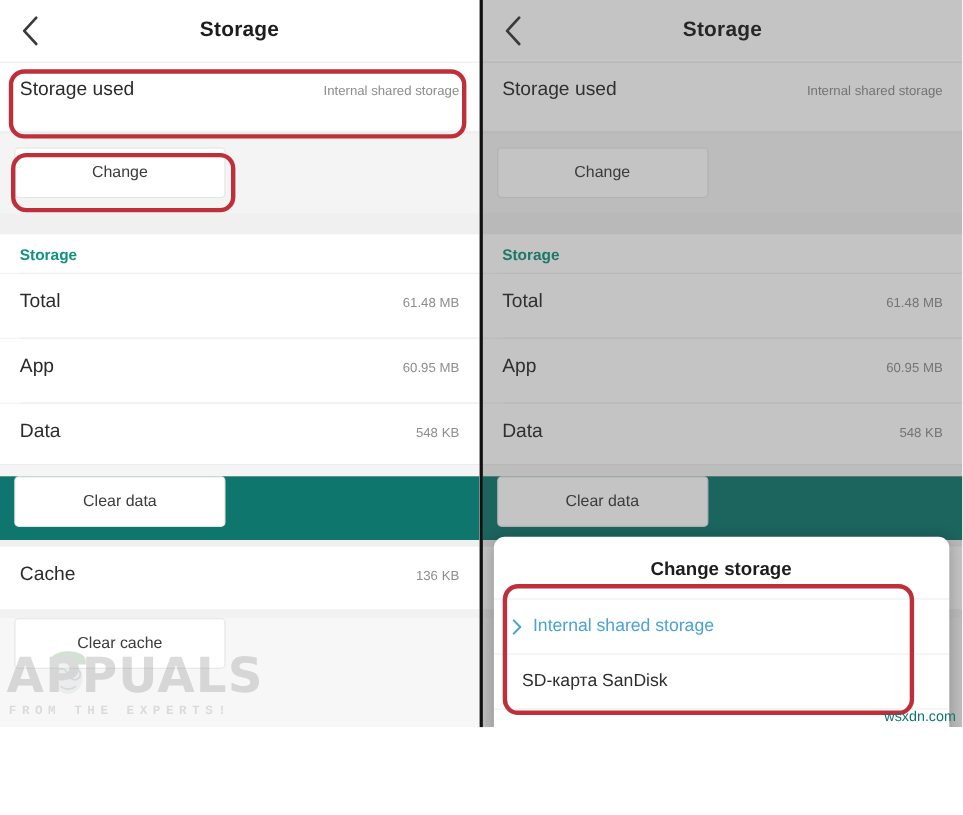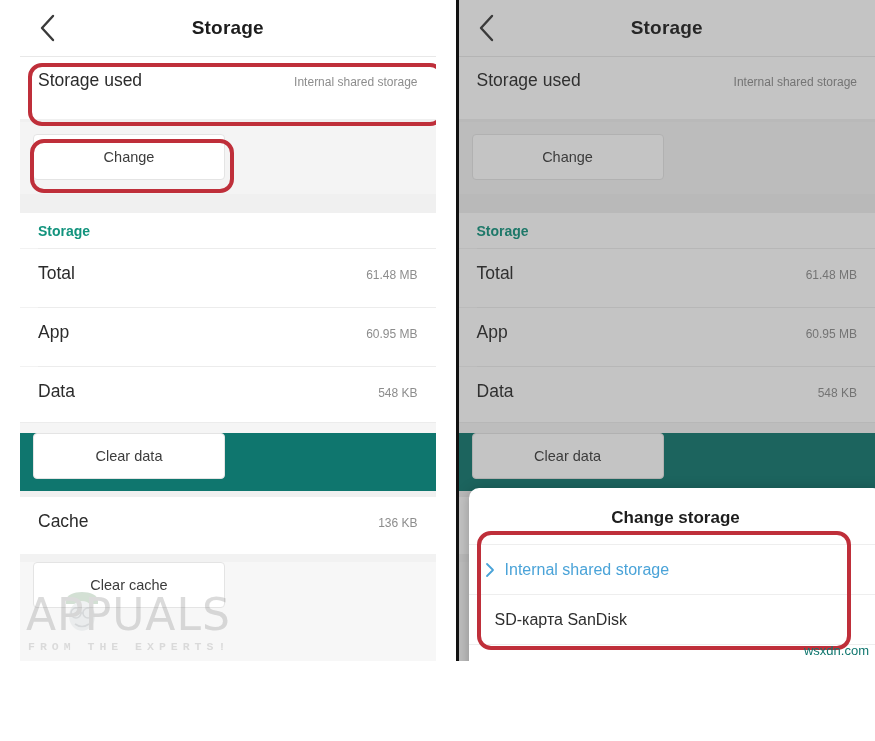--- a/index.html
+++ b/index.html
@@ -18,21 +18,20 @@
     width: 875px;
     height: 741px;
     display: flex;
   }
   .panel {
     position: relative;
     width: 437px;
     height: 661px;
     overflow: hidden;
     background: #fbfbfb;
-    margin-left: 20px;
   }
   .panel.right {
     width: 438px;
     border-left: 3px solid #111111;
   }
 
   
   .phone-ui {
     position: absolute;
     inset: 0;
@@ -143,21 +142,21 @@
     left: 6px;
     bottom: 4px;
     width: 212px;
     height: 76px;
     opacity: .30;
   }
   .appuals-word {
     position: absolute;
     left: 0; top: 8px;
     font-size: 44px;
-    font-weight: normal;
+    font-weight: bold;
     letter-spacing: 1px;
     color: #8b8b8b;
     font-family: "DejaVu Sans", sans-serif;
   }
   .appuals-sub {
     position: absolute;
     left: 2px;
     bottom: 4px;
     font-size: 11.5px;
     letter-spacing: 5px;

